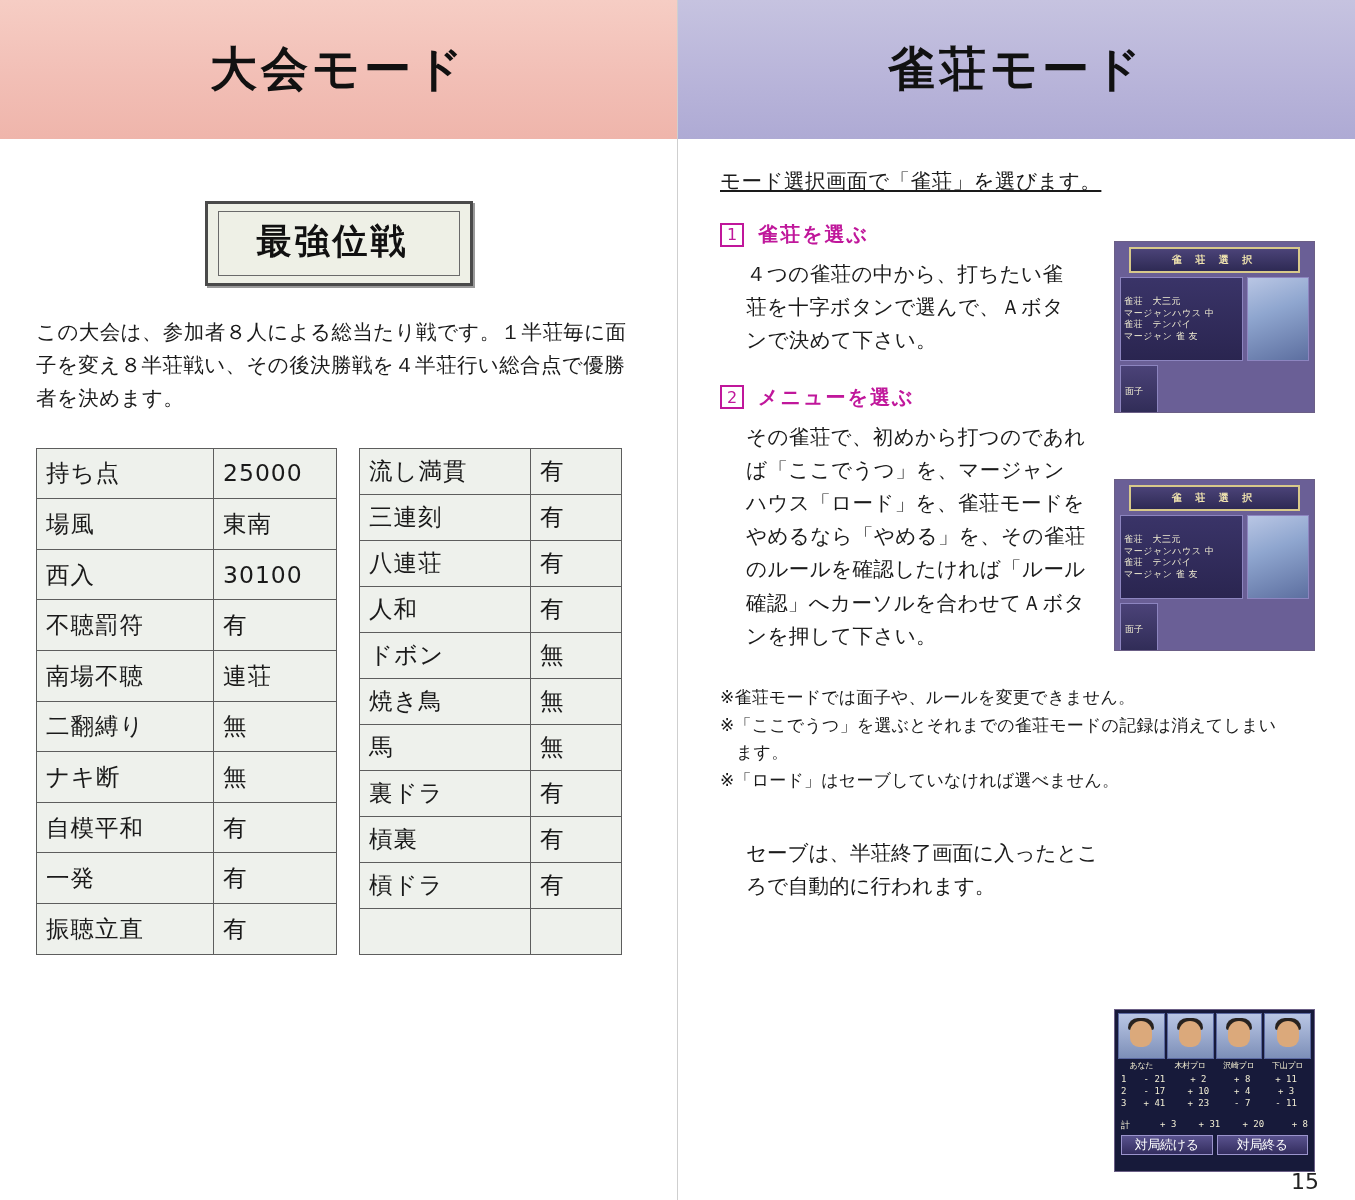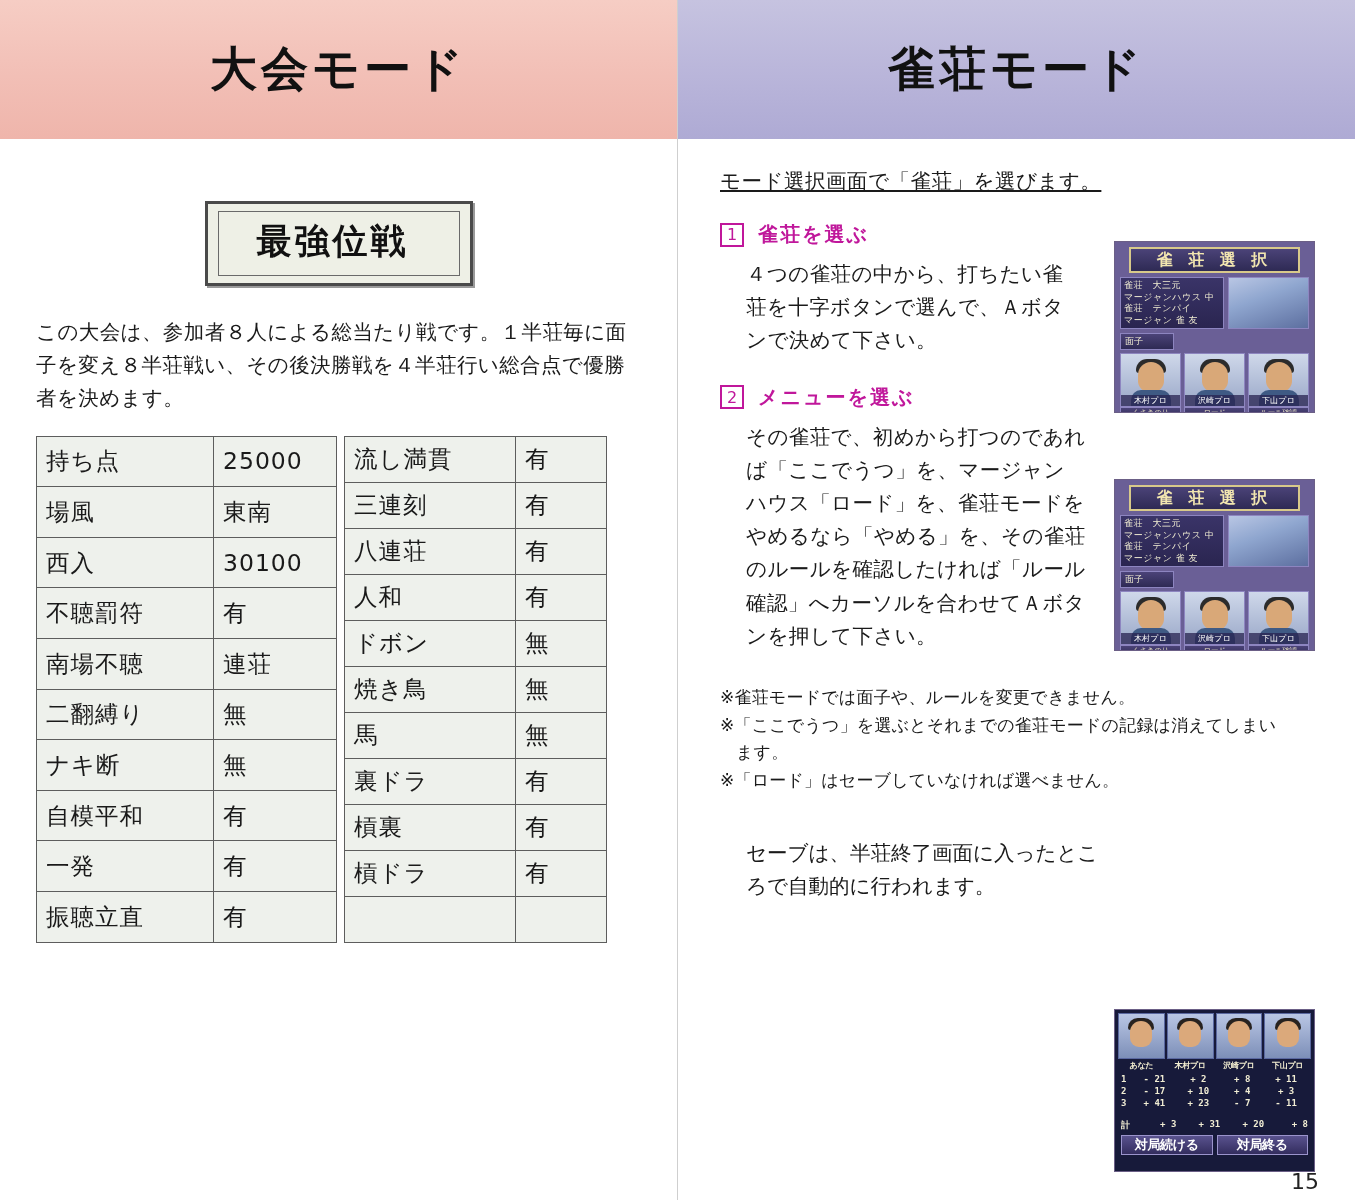--- a/index.html
+++ b/index.html
@@ -87,22 +87,22 @@
   .intro {
     margin-top: 30px;
     font-size: 20.5px;
     line-height: 1.62;
     letter-spacing: 0.4px;
     color: #1a1a1a;
   }
 
   .tables {
     display: flex;
-    gap: 7px;
-    margin-top: 20px;
+    gap: 22px;
+    margin-top: 32px;
   }
   table.rules {
     border-collapse: collapse;
     table-layout: fixed;
   }
   table.rules td {
     border: 1px solid #5d5d5d;
     height: 45px;
     font-size: 23.5px;
     padding: 0 9px;
@@ -206,59 +206,59 @@
   }
   .shot1 { right: 40px; top: 74px; }
   .shot2 { right: 40px; top: 312px; }
 
   .sel-title {
     margin: 5px 14px 0 14px;
     height: 22px;
     border: 2px solid #d8c98a;
     background: linear-gradient(180deg,#4b4378,#2e2a54);
     color: #f2e6b0;
-    font-size: 16px;
+    font-size: 10px;
     display: flex;
     align-items: center;
     justify-content: center;
     letter-spacing: 5px;
     font-weight: bold;
   }
   .sel-body {
     display: flex;
     margin: 4px 5px 0 5px;
     gap: 4px;
   }
   .sel-list {
-    width: 104px;
+    width: 123px;
     background: linear-gradient(180deg,#3a3468,#2a2550);
     border: 1px solid #8d85c0;
-    padding: 2px 3px;
+    padding: 18px 3px;
     box-sizing: border-box;
   }
   .sel-list div {
     color: #f0ecd2;
     font-size: 9px;
     line-height: 11.5px;
     white-space: nowrap;
     letter-spacing: 0.5px;
   }
   .sel-pic {
     flex: 1;
     background: linear-gradient(160deg,#b9c6e4 0%, #8fa6cf 40%, #5d6fa0 100%);
     border: 1px solid #8d85c0;
   }
   .sel-label {
     margin: 4px 5px 0 5px;
     background: linear-gradient(180deg,#4b4378,#2e2a54);
     border: 1px solid #8d85c0;
     color: #f0ecd2;
     font-size: 9px;
-    padding: 1px 4px;
-    width: 54px;
+    padding: 19px 4px;
+    width: 38px;
     box-sizing: border-box;
   }
   .faces {
     display: flex;
     margin: 3px 5px 0 5px;
     gap: 3px;
   }
   .face {
     flex: 1;
     height: 52px;
@@ -323,21 +323,20 @@
     letter-spacing: -0.3px;
   }
 
   
   .shot-score {
     right: 40px;
     bottom: 56px;
     width: 201px;
     height: 163px;
     background: #171a3a;
-    font-weight: bold;
   }
   .score-faces {
     display: flex;
     gap: 2px;
     padding: 3px 3px 0 3px;
   }
   .score-face {
     flex: 1;
     height: 44px;
     background: linear-gradient(180deg,#b9c6e4 0%, #7d8fb8 100%);

